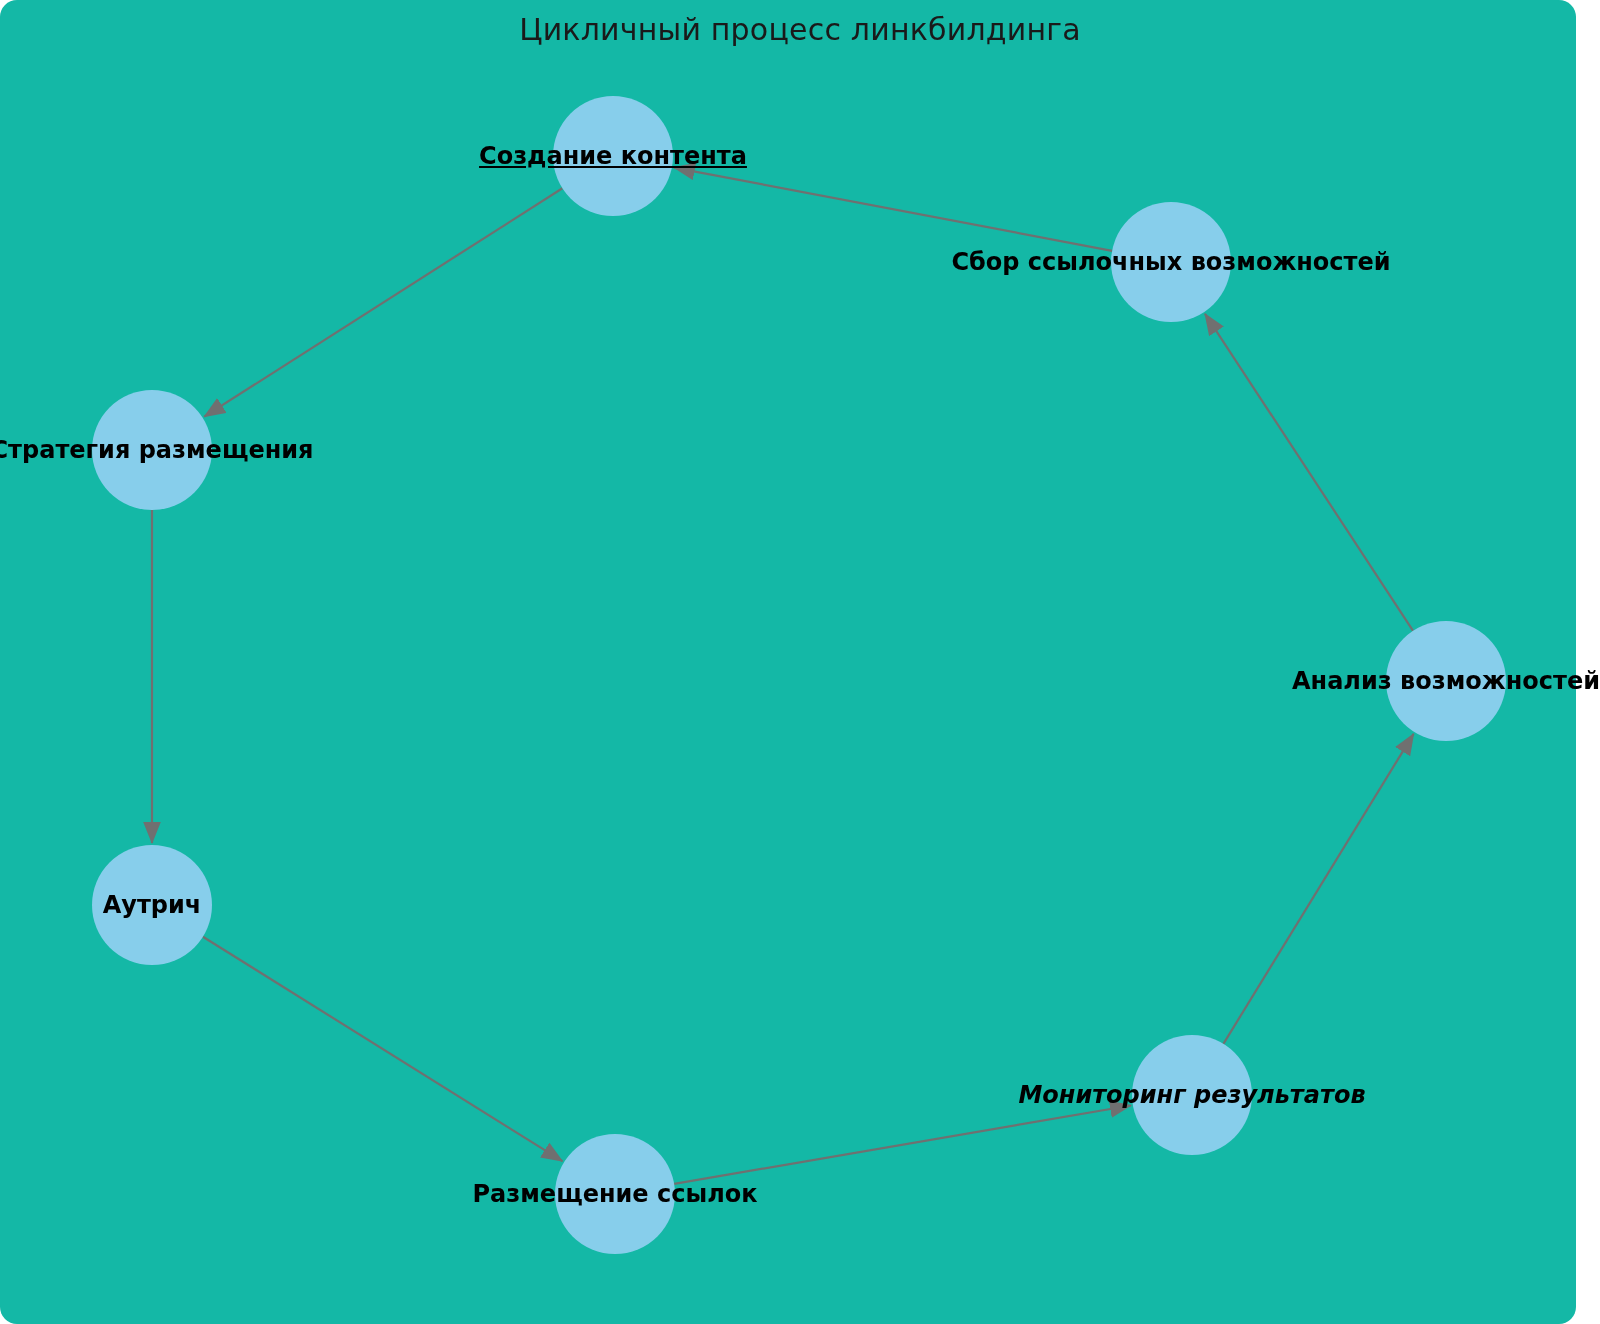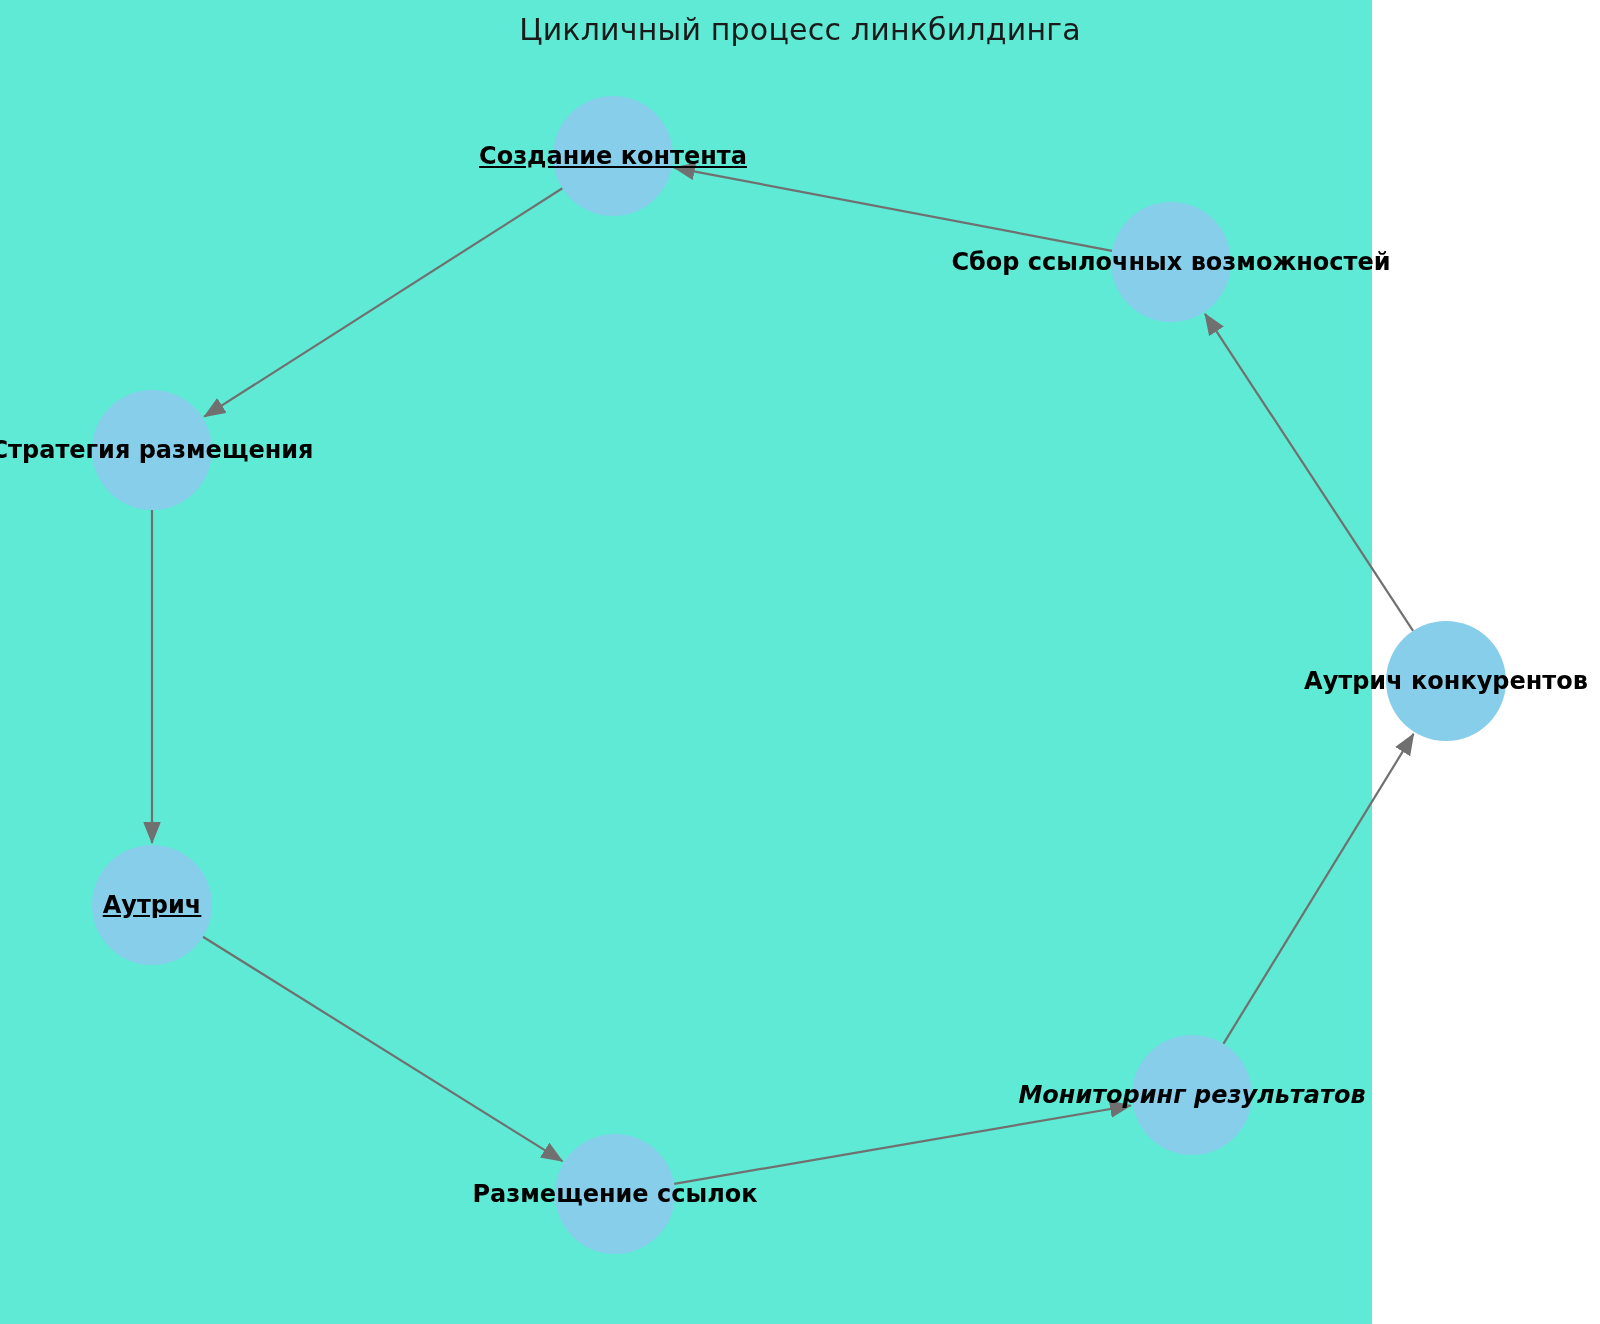--- a/index.html
+++ b/index.html
@@ -8,23 +8,24 @@
     background: #ffffff;
   }
   body {
     width: 1600px;
     height: 1324px;
     overflow: hidden;
     font-family: "DejaVu Sans", sans-serif;
   }
   #figure {
     position: relative;
-    width: 1372px;
+    width: 1576px;
     height: 1324px;
-    background: #5eead4;
+    background: #14b8a6;
+    border-radius: 17px;
   }
   #figure-title {
     position: absolute;
     top: 12px;
     left: 0;
     width: 1600px;
     text-align: center;
     font-family: "DejaVu Sans", sans-serif;
     font-size: 30px;
     font-weight: 400;
@@ -80,20 +81,20 @@
         <circle cx="1192" cy="1095" r="60" fill="#87ceeb"></circle>
         <circle cx="615" cy="1194" r="60" fill="#87ceeb"></circle>
         <circle cx="152" cy="905" r="60" fill="#87ceeb"></circle>
         <circle cx="152" cy="450" r="60" fill="#87ceeb"></circle>
       </g>
   </svg>
 
   <div id="labels-layer">
       <div class="node-label" style="left: 613px; top: 156px; color: rgb(0, 0, 0); text-decoration: underline;">Создание контента</div>
       <div class="node-label" style="left: 1171px; top: 262px; color: rgb(0, 0, 0); text-align: right;">Сбор ссылочных возможностей</div>
-      <div class="node-label" style="left: 1446px; top: 681px; color: rgb(0, 0, 0);">Аутрич конкурентов</div>
+      <div class="node-label" style="left: 1446px; top: 681px; color: rgb(0, 0, 0);">Анализ возможностей</div>
       <div class="node-label" style="left: 1192px; top: 1095px; color: rgb(0, 0, 0); font-style: italic;">Мониторинг результатов</div>
       <div class="node-label" style="left: 615px; top: 1194px; color: rgb(0, 0, 0);">Размещение ссылок</div>
-      <div class="node-label" style="left: 152px; top: 905px; color: rgb(0, 0, 0); text-decoration: underline;">Аутрич</div>
+      <div class="node-label" style="left: 152px; top: 905px; color: rgb(0, 0, 0);">Аутрич</div>
       <div class="node-label" style="left: 152px; top: 450px; color: rgb(0, 0, 0);">Стратегия размещения</div>
     </div>
 
 </div>
 
 </body></html>

